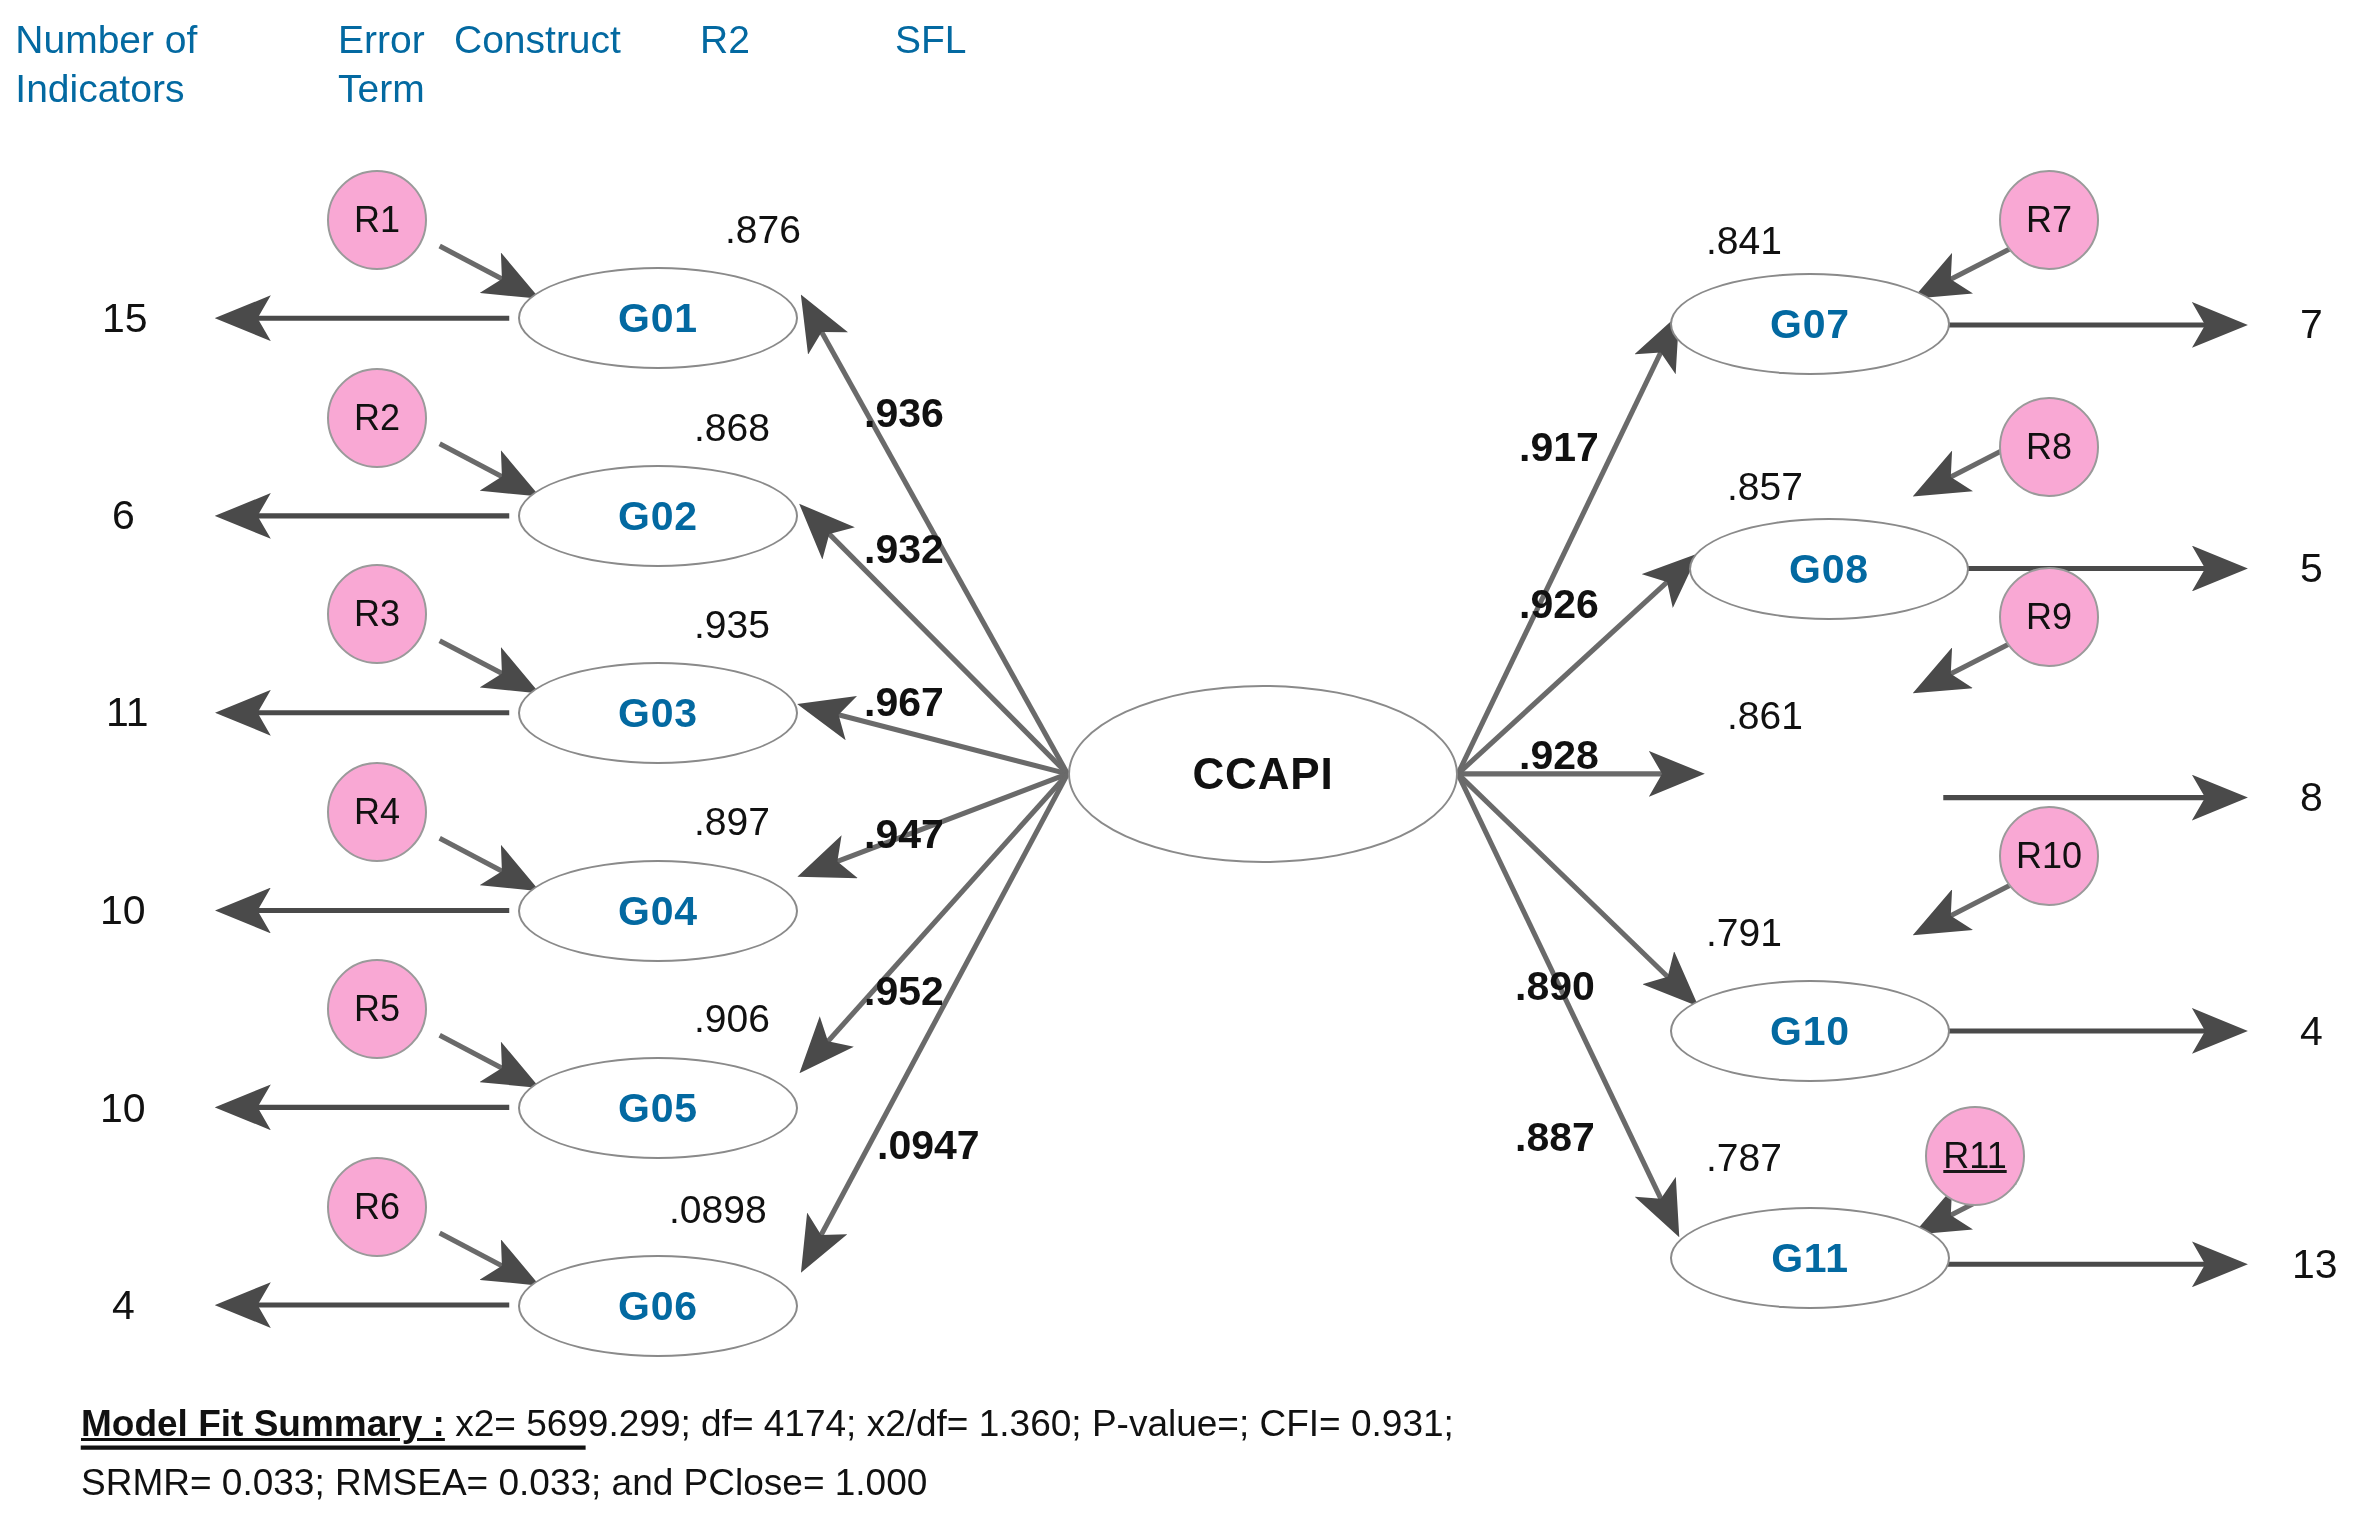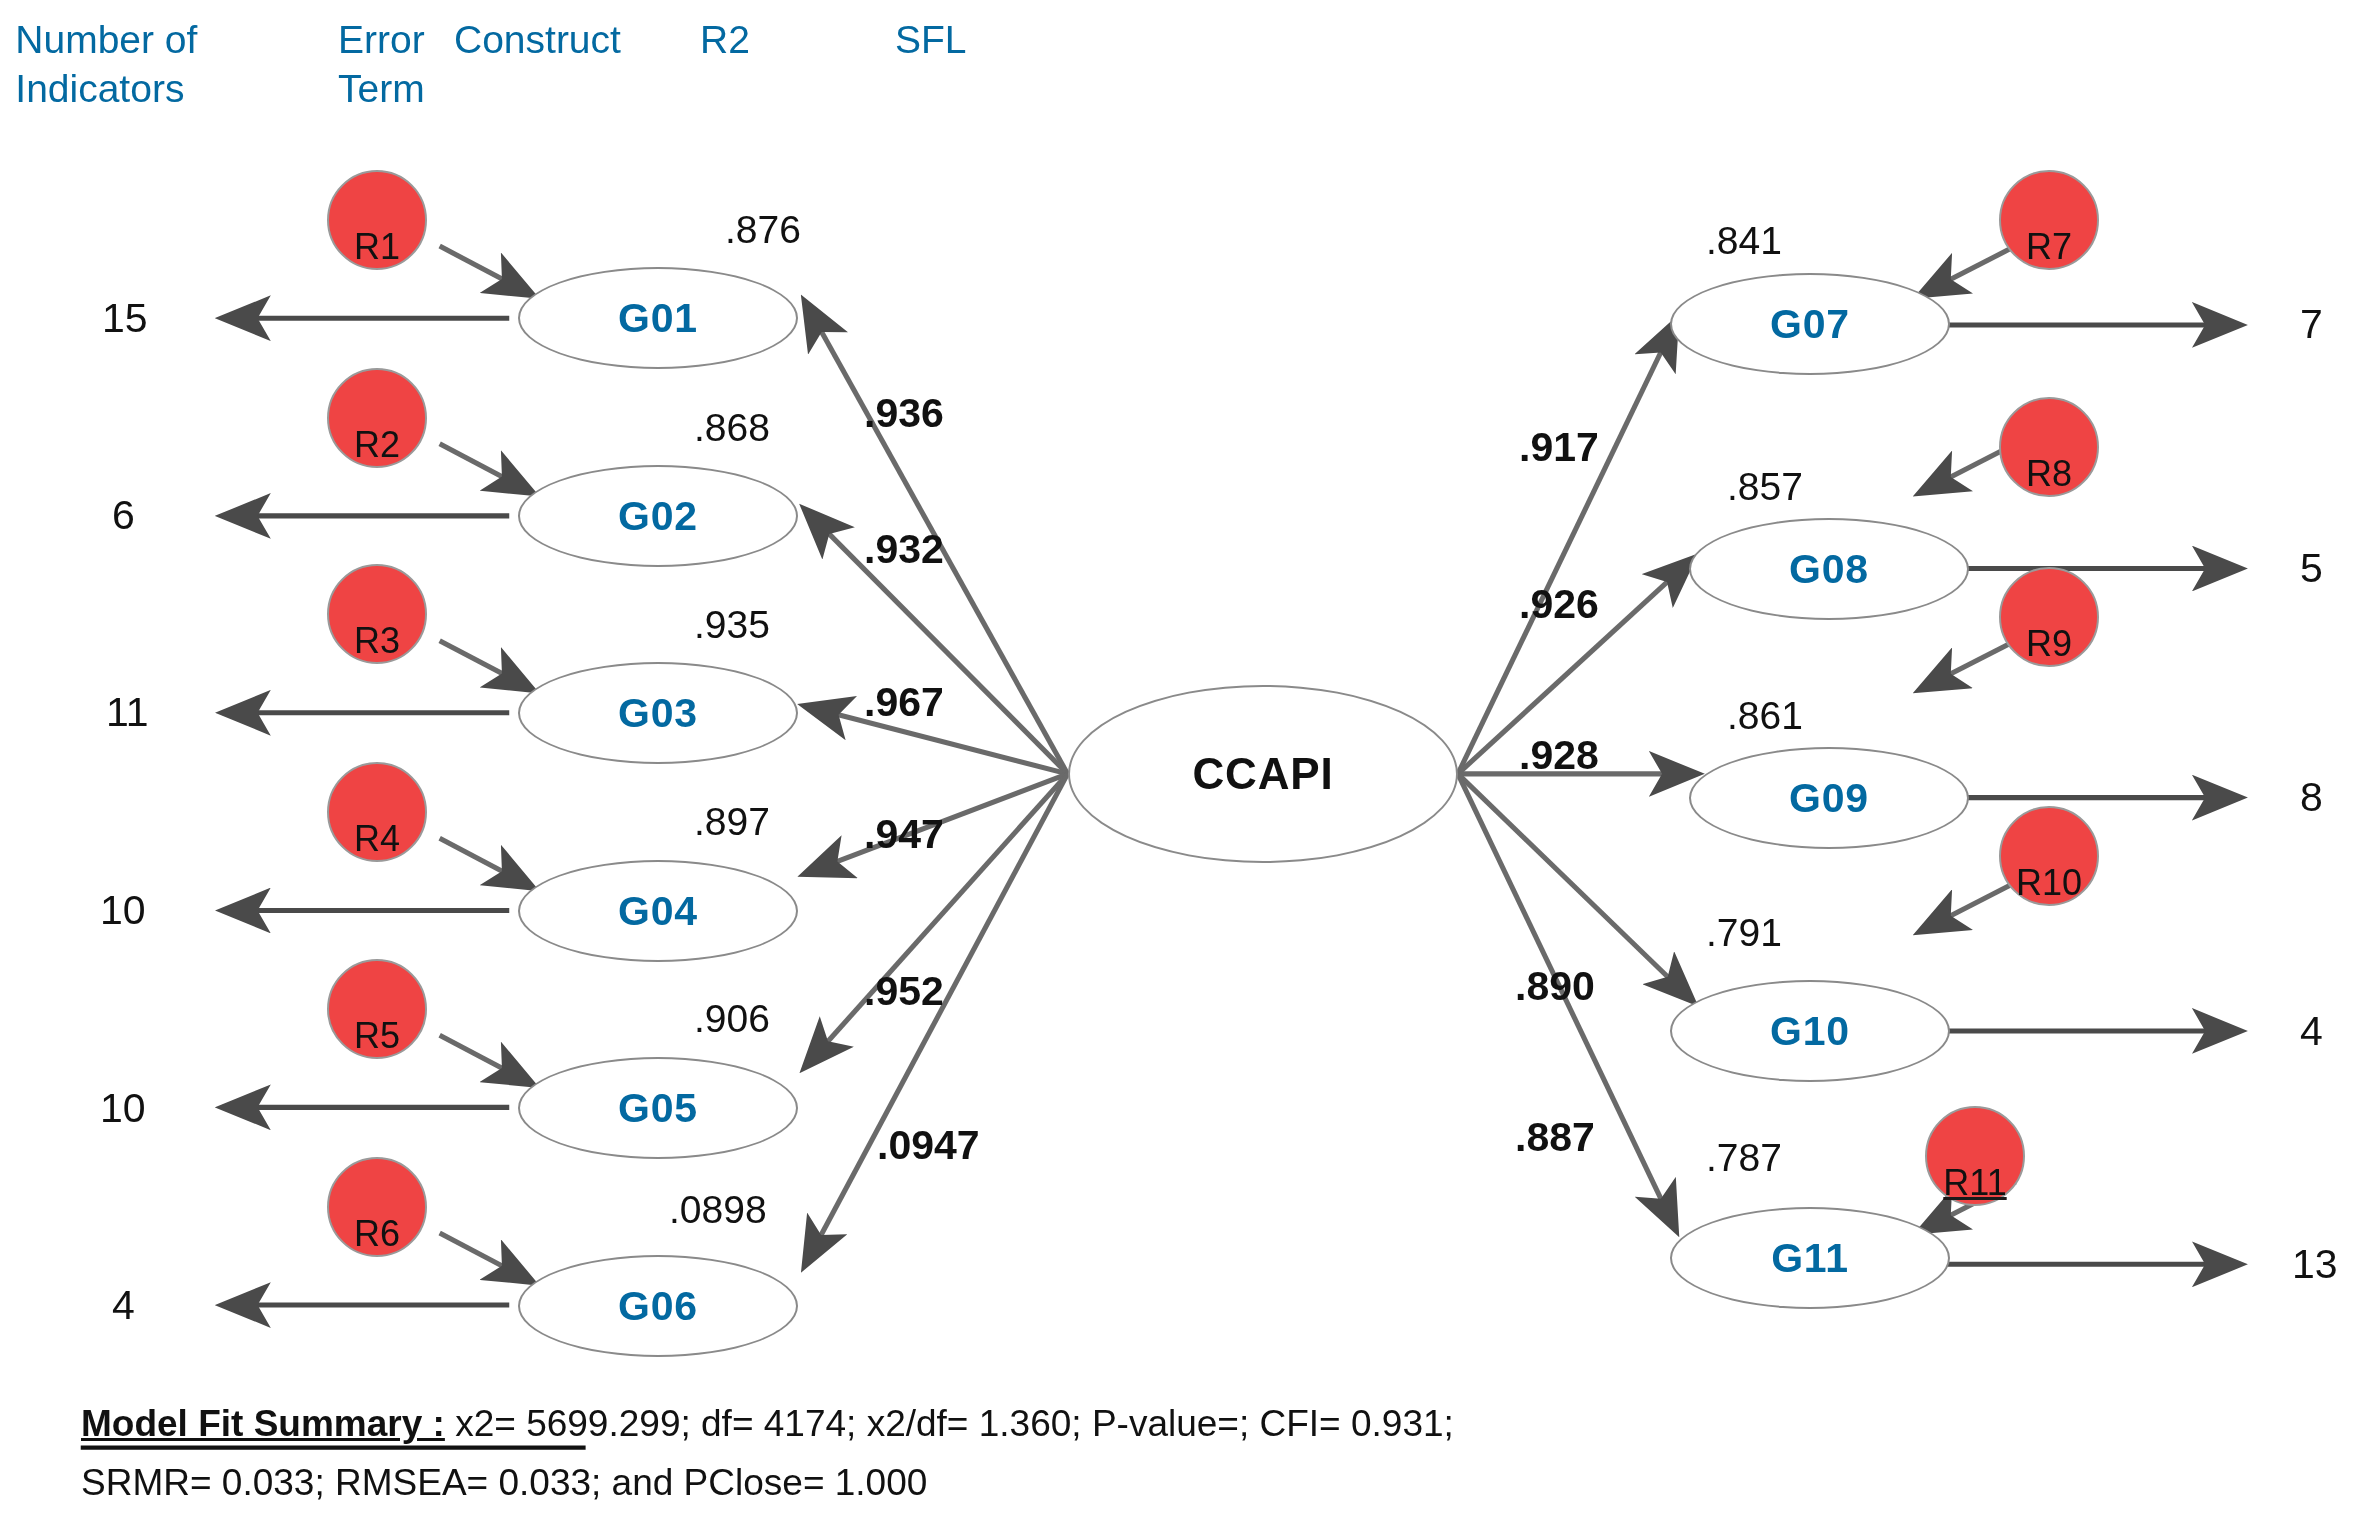--- a/index.html
+++ b/index.html
@@ -67,23 +67,23 @@
     letter-spacing: 0.8px;
   }
 
   
   .errterm {
     width: 100px;
     height: 100px;
     border: 2.5px solid #9a9a9a;
     border-radius: 50%;
     display: flex;
-    align-items: flex-end;
+    align-items: center;
     justify-content: center;
-    background: #ef4444;
+    background: #f9a8d4;
     box-sizing: border-box;
   }
   .errterm-label {
     font-size: 36px;
     color: #111111;
   }
 
   
   .r2-label {
     font-size: 39px;
@@ -280,23 +280,20 @@
   <div class="abs construct" style="left:1689px; top:518px;">
     <span class="construct-label">G08</span>
   </div>
   <div class="abs errterm" style="left:1999px; top:397px;">
     <span class="errterm-label">R8</span>
   </div>
   <div class="abs indicator-count" style="left:2300px; top:545px;">5</div>
 
   <div class="abs sfl-label" style="left:1519px; top:732px;">.928</div>
   <div class="abs r2-label" style="left:1727px; top:694px;">.861</div>
-  <div class="abs construct" style="left:1689px; top:747px;">
-    <span class="construct-label">G09</span>
-  </div>
   <div class="abs errterm" style="left:1999px; top:567px;">
     <span class="errterm-label">R9</span>
   </div>
   <div class="abs indicator-count" style="left:2300px; top:774px;">8</div>
 
   <div class="abs sfl-label" style="left:1515px; top:963px;">.890</div>
   <div class="abs r2-label" style="left:1706px; top:911px;">.791</div>
   <div class="abs construct" style="left:1670px; top:980px;">
     <span class="construct-label">G10</span>
   </div>

